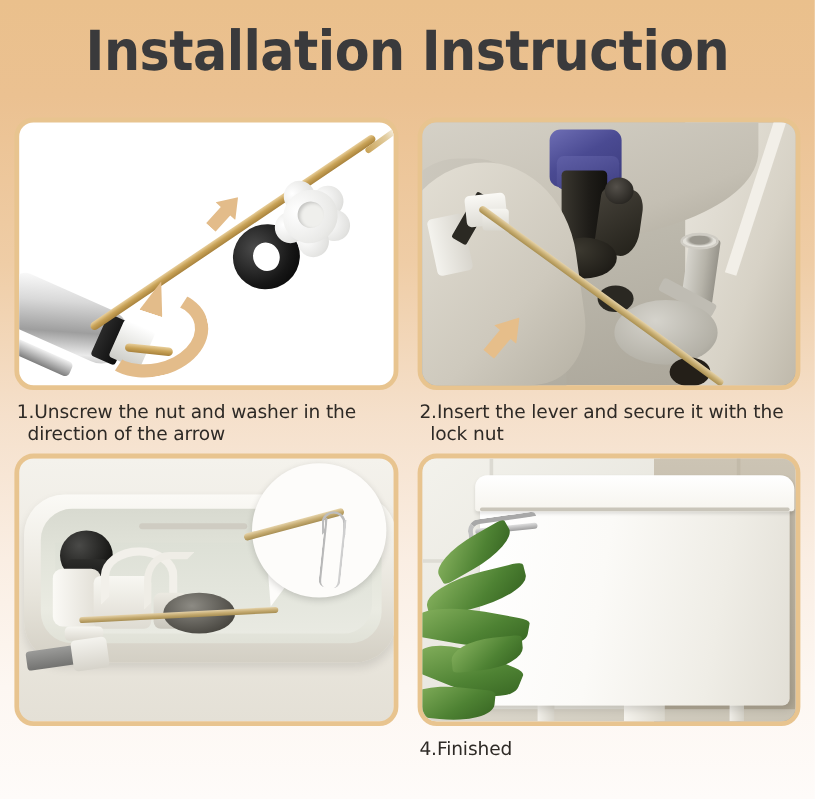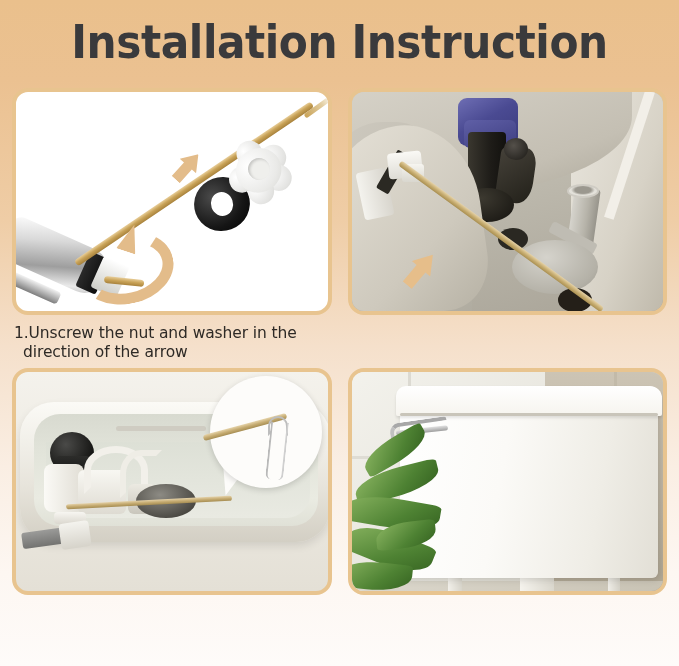--- a/index.html
+++ b/index.html
@@ -42,21 +42,21 @@
     transform: scaleX(0.92);
     transform-origin: 50% 50%;
     white-space: nowrap;
     line-height: 56px;
   }
 
   
   .grid {
     position: absolute;
     left: 0;
-    top: 88px;
+    top: 98px;
     width: 679px;
   }
   .row {
     display: flex;
     width: 679px;
   }
   .cell {
     width: 339.5px;
     box-sizing: border-box;
   }
@@ -764,20 +764,21 @@
             <div class="darkhole2"></div>
             <div class="tank-lip"></div>
             <div class="whitepipe"></div>
             <div class="darkstrip"></div>
             <div class="locknut"></div>
             <div class="locknut2"></div>
             <div class="goldarm"></div>
             <div class="arrow2"></div>
           </div>
         </div>
+        <div class="caption">2.Insert the lever and secure it with the lock nut</div>
       </div>
     </div>
 
     <div class="row row-bottom">
 
       <div class="cell left">
         <div class="panel p3">
           <div class="scene">
             <div class="tankouter"></div>
             <div class="tankinner"></div>
@@ -823,17 +824,18 @@
             <div class="lever"></div>
             <div class="lever-bar"></div>
             <div class="plant-leaf" style="left:2px;  top:96px;  width:86px; height:28px; transform:rotate(-14deg);"></div>
             <div class="plant-leaf" style="left:-8px; top:126px; width:96px; height:30px; transform:rotate(10deg);"></div>
             <div class="plant-leaf" style="left:8px;  top:66px;  width:70px; height:24px; transform:rotate(-30deg);"></div>
             <div class="plant-leaf" style="left:-6px; top:160px; width:88px; height:34px; transform:rotate(22deg);"></div>
             <div class="plant-leaf" style="left:24px; top:150px; width:60px; height:26px; transform:rotate(-6deg);"></div>
             <div class="plant-leaf" style="left:-14px;top:190px; width:74px; height:28px; transform:rotate(6deg);"></div>
           </div>
         </div>
+        <div class="caption">4.Finished</div>
       </div>
     </div>
 
   </div>
 </div>
 
 </body></html>

